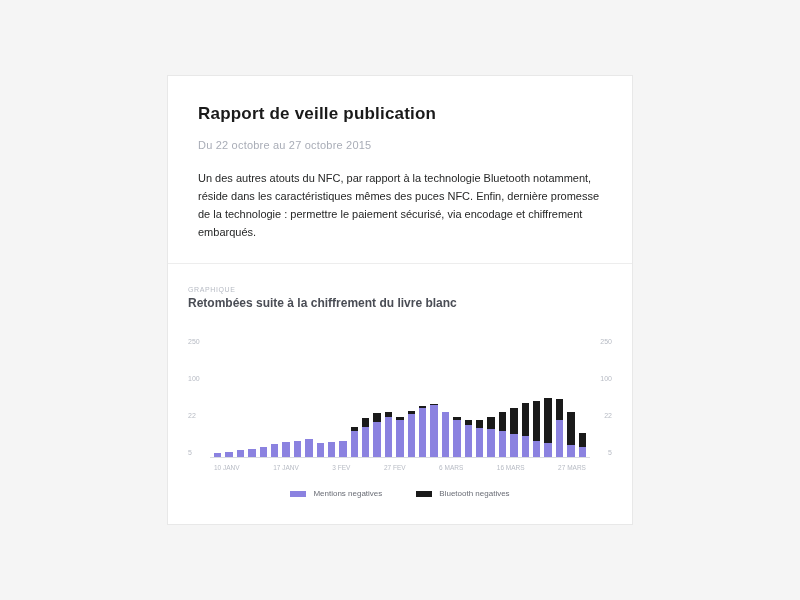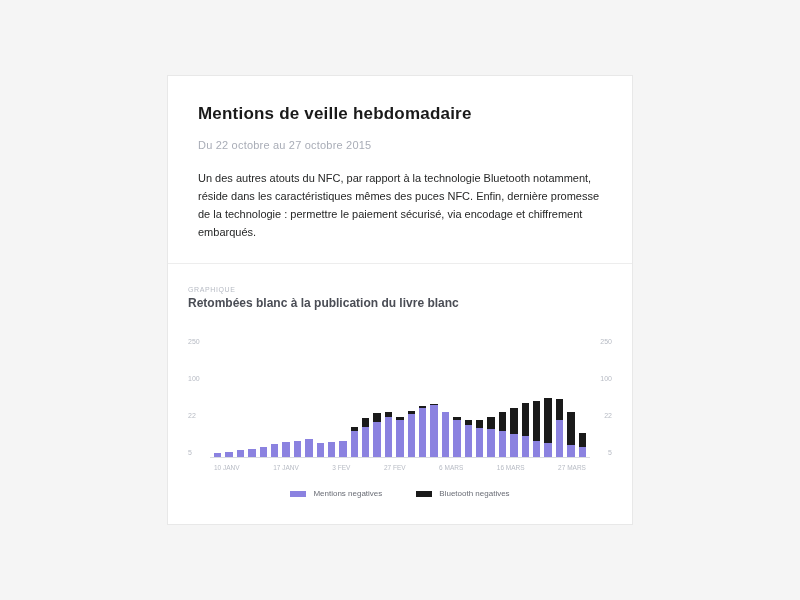--- a/index.html
+++ b/index.html
@@ -118,30 +118,30 @@
   .swatch { width: 16px; height: 6px; }
   .swatch.pos { background: #8b82e0; }
   .swatch.neg { background: #1a1a1a; }
 </style>
 </head>
 <body>
 
 <div class="card">
 
   <div class="header">
-    <h1 class="title">Mentions de veille hebdomadaire</h1>
+    <h1 class="title">Rapport de veille publication</h1>
     <div class="date-range">Du 22 octobre au 27 octobre 2015</div>
     <p class="body-text">Un des autres atouts du NFC, par rapport à la technologie Bluetooth notamment, réside dans les caractéristiques mêmes des puces NFC. Enfin, dernière promesse de la technologie : permettre le paiement sécurisé, via encodage et chiffrement embarqués.</p>
   </div>
 
   <hr class="divider">
 
   <div class="chart-section">
     <div class="chart-eyebrow">GRAPHIQUE</div>
-    <div class="chart-title">Retombées blanc à la publication du livre blanc</div>
+    <div class="chart-title">Retombées suite à la chiffrement du livre blanc</div>
 
     <div class="chart-wrap">
       <div class="y-axis left">
         <span>250</span>
         <span>100</span>
         <span>22</span>
         <span>5</span>
       </div>
 
       <div class="plot">

